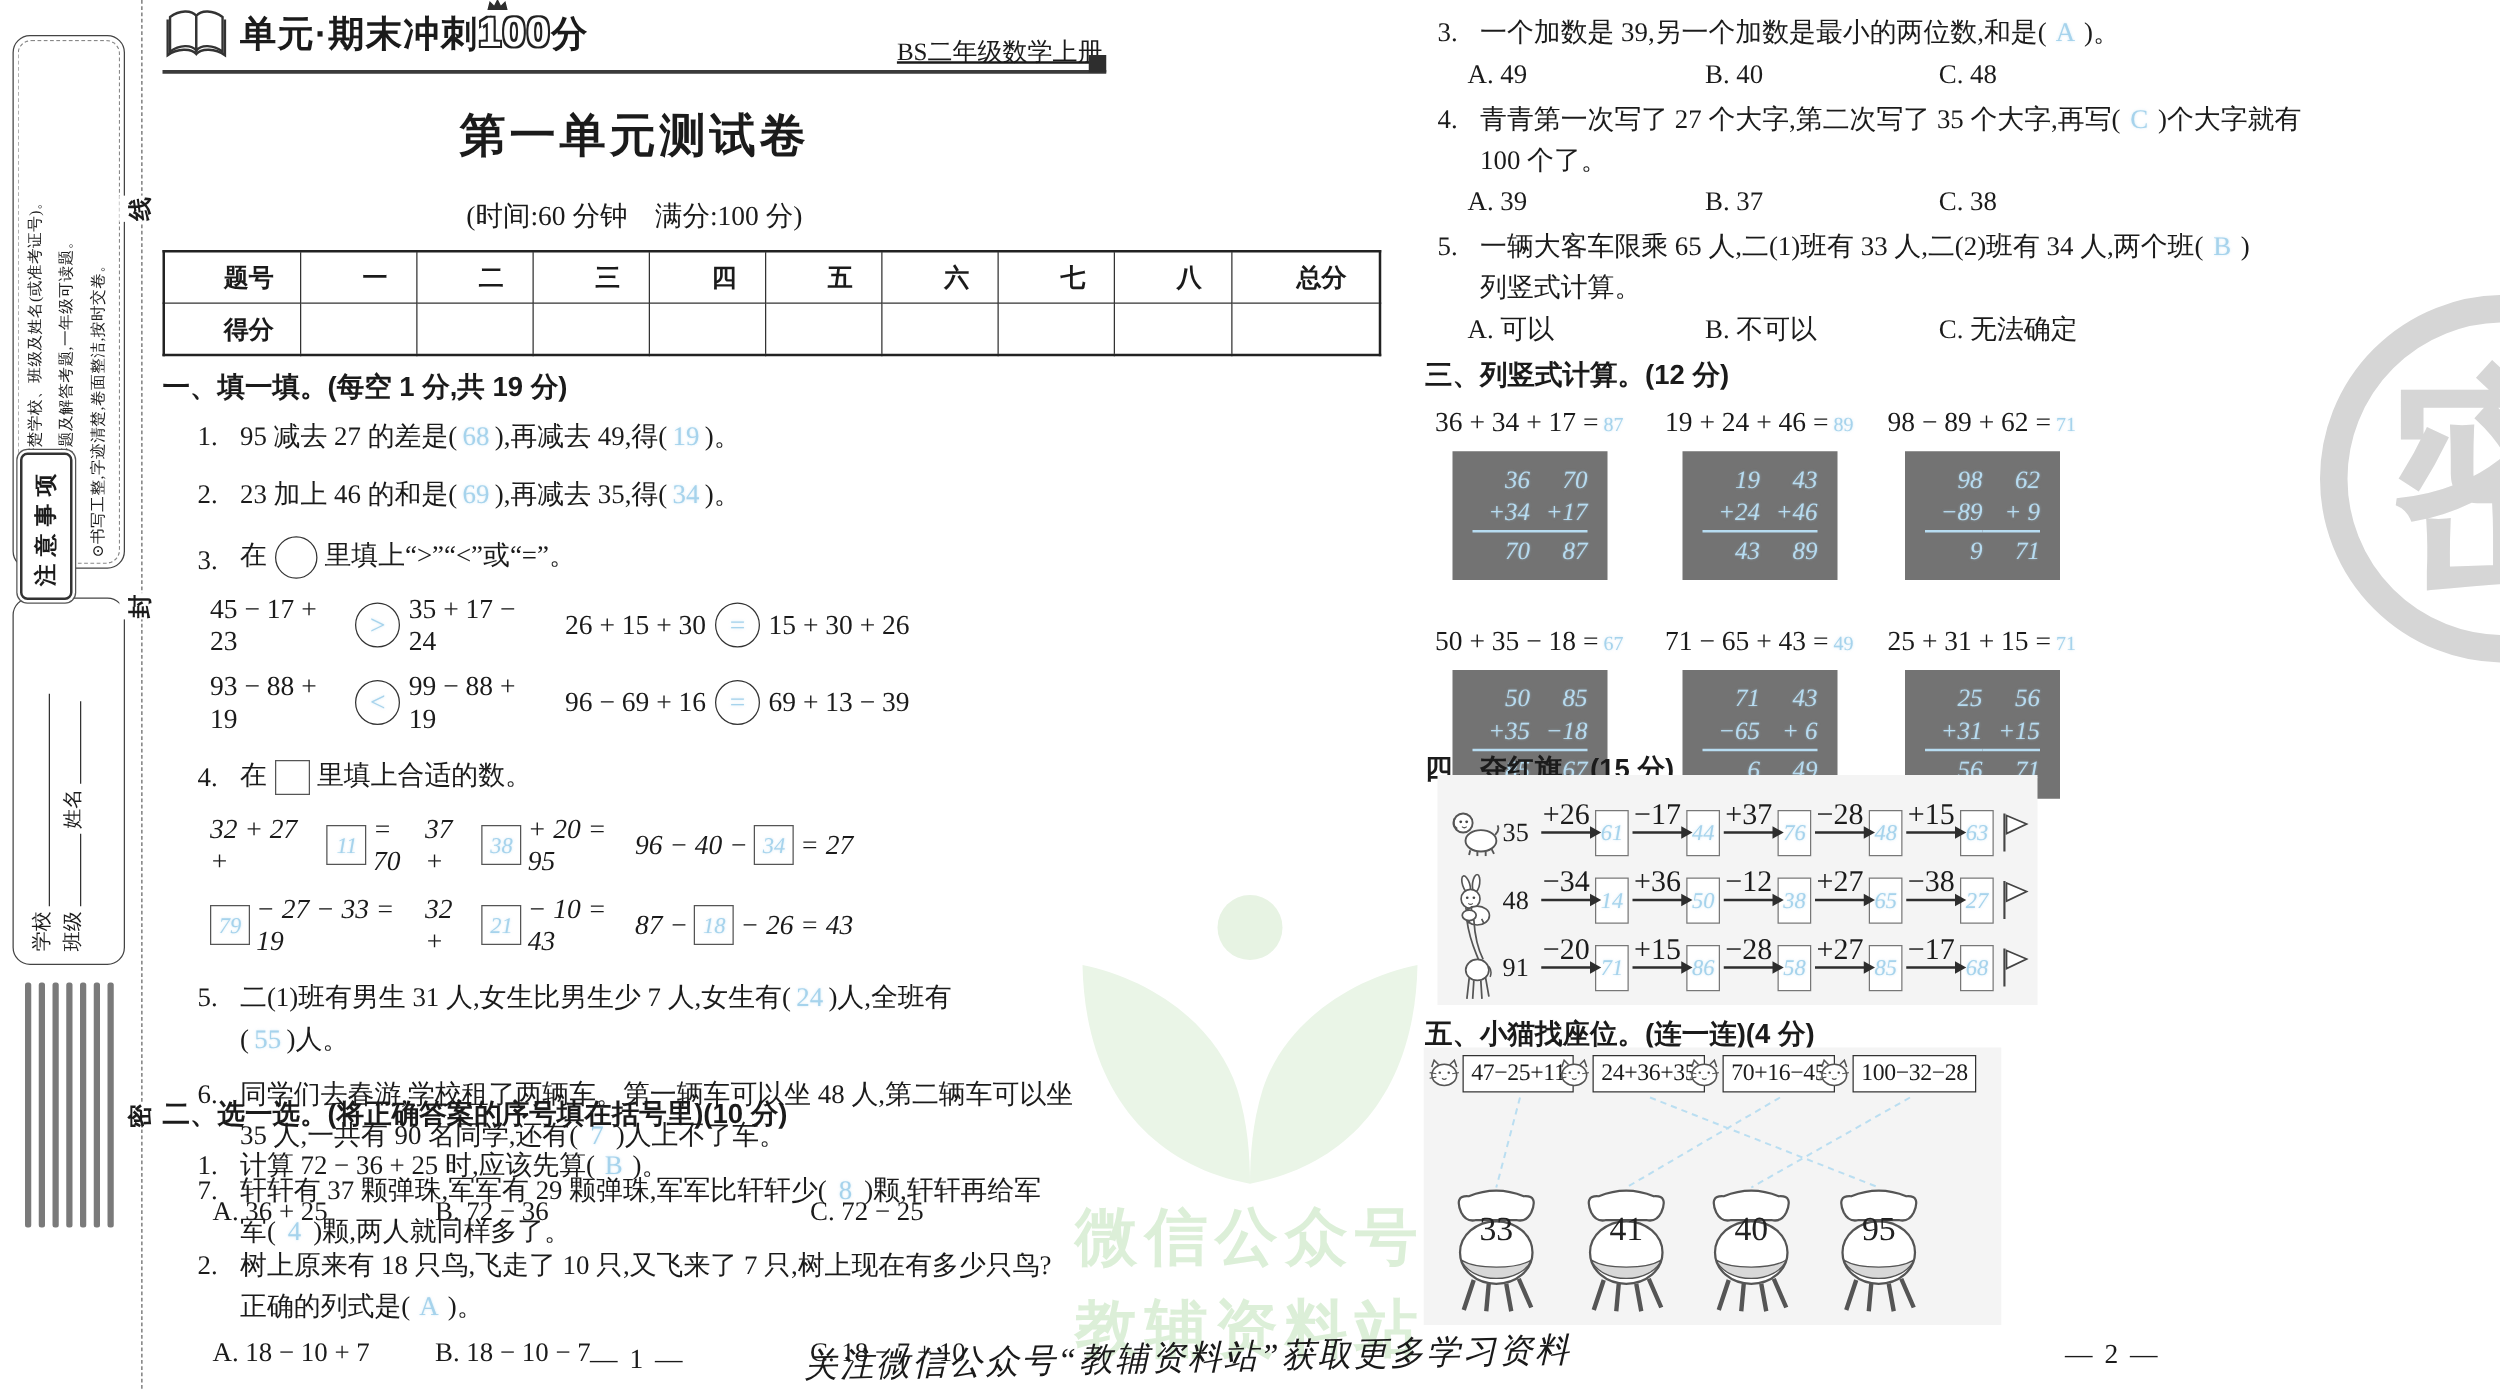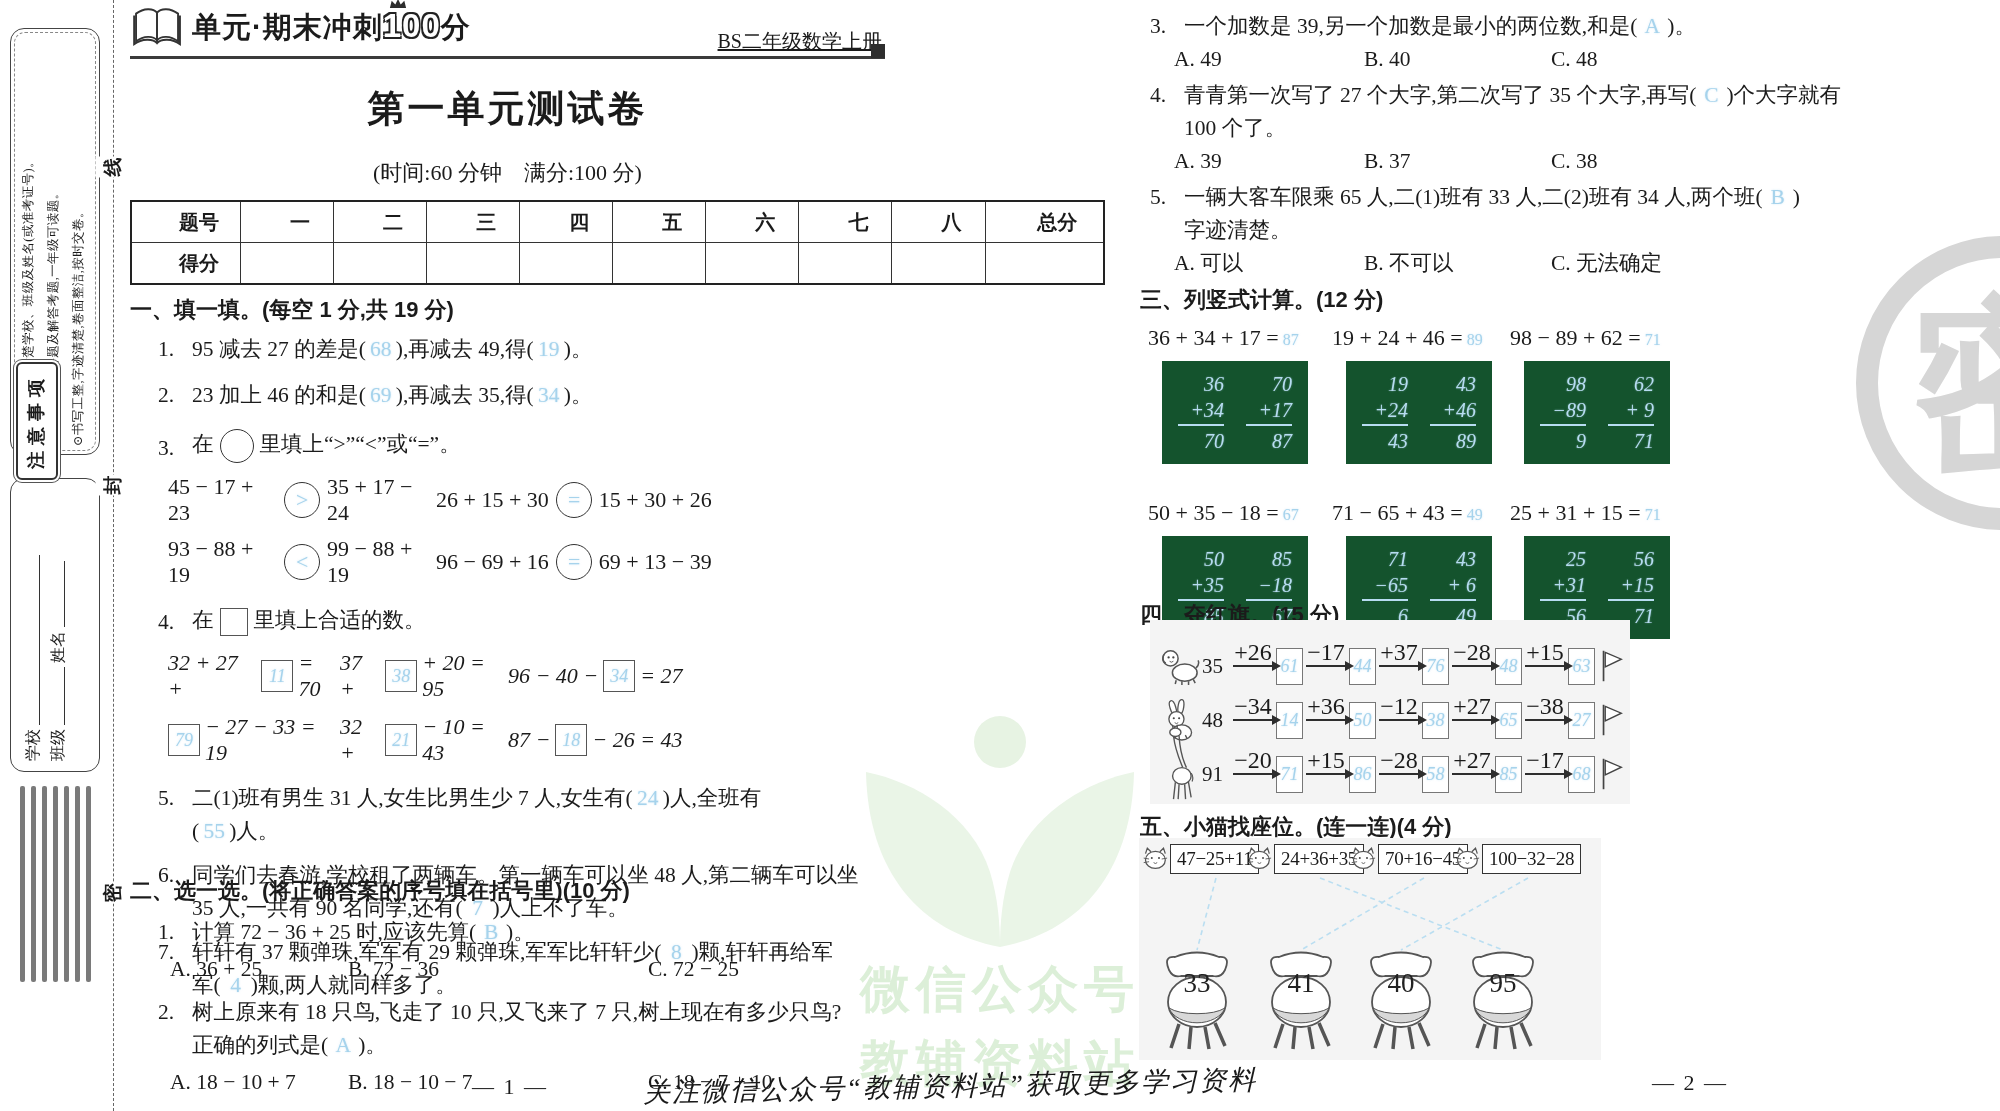--- a/index.html
+++ b/index.html
@@ -52,21 +52,21 @@
   .sec-h{font-family:"Liberation Sans",sans-serif;font-weight:700;font-size:22px;}
   .q{position:relative;padding-left:62px;font-size:21.5px;line-height:33px;}
   .qno{position:absolute;left:28px;top:0;}
   .cont{padding-left:62px;font-size:21.5px;line-height:33px;}
   .pr .q{padding-left:44px;}
   .pr .qno{left:10px;}
   .pr .cont{padding-left:44px;}
   .ansg{color:#a6d3ec;text-shadow:0 0 2px rgba(166,211,236,.55);}
   .ansp{display:inline-block;min-width:30px;text-align:center;}
   
-  .cmp-row{display:flex;padding-left:38px;font-size:22px;margin-top:10px;align-items:center;}
+  .cmp-row{display:flex;padding-left:38px;font-size:22px;margin-top:10px;align-items:center;gap:16px;}
   .cmp-row .c1{width:268px;display:flex;align-items:center;}
   .cmp-row .c2{display:flex;align-items:center;}
   .circ{display:inline-flex;width:34px;height:34px;border:1.5px solid #333;border-radius:50%;
         align-items:center;justify-content:center;margin:0 7px;flex:0 0 auto;background:#fff;}
   .circ-sm{display:inline-flex;width:32px;height:32px;border:1.5px solid #333;border-radius:50%;
         vertical-align:middle;margin:0 6px;background:#fff;}
   .bbox{display:inline-flex;width:30px;height:30px;border:1.4px solid #555;align-items:center;
         justify-content:center;margin:0 5px;vertical-align:middle;background:#fff;flex:0 0 auto;font-size:18px;}
   .bbox-sm{display:inline-block;width:26px;height:26px;border:1.4px solid #555;vertical-align:middle;margin:0 6px;background:#fff;}
   .eq-row{display:flex;padding-left:38px;font-size:22px;margin-top:12px;align-items:center;}
@@ -74,21 +74,21 @@
   .eq-row .w1{width:172px;}.eq-row .w2{width:168px;}
   .opts{display:flex;padding-left:40px;font-size:21.5px;line-height:33px;}
   .opts span:nth-child(1){width:178px;}
   .opts span:nth-child(2){width:300px;}
   .opts-r{display:flex;padding-left:34px;font-size:21.5px;line-height:33px;}
   .opts-r span:nth-child(1){width:190px;}
   .opts-r span:nth-child(2){width:187px;}
   
   #s3-grid{display:grid;grid-template-columns:184px 178px 1fr;column-gap:0;row-gap:36px;margin-top:10px;padding-left:8px;}
   .expr{font-size:22px;white-space:nowrap;}
-  .vwork{display:inline-flex;gap:22px;background:#14532d;padding:10px 16px;margin:10px 0 0 14px;}
+  .vwork{display:inline-flex;background:#737373;padding:10px 16px;margin:10px 0 0 14px;}
   .vcol{display:flex;flex-direction:column;align-items:flex-end;color:#b7dcf1;font-size:20px;line-height:1.3;
         text-shadow:0 0 2px rgba(183,220,241,.5);}
   .vcol .vop{border-bottom:2px solid #b7dcf1;padding-bottom:1px;margin-bottom:2px;min-width:46px;text-align:right;}
   
   #s4-panel{left:10px;top:20px;width:480px;height:184px;background:#f4f4f4;padding:20px 0 4px 8px;box-sizing:border-box;}
   .chain{display:flex;align-items:center;height:52px;margin-bottom:2px;}
   .aicon{width:44px;display:flex;justify-content:center;flex:0 0 auto;}
   .gicon svg{position:relative;top:-12px;}
   .startn{width:28px;font-size:21px;flex:0 0 auto;}
   .arrow{position:relative;width:40px;height:2px;background:#2e2e2e;margin:0 3px;flex:0 0 auto;}
@@ -389,21 +389,21 @@
     <div class="opts-r">
       <span>A. 39</span>
       <span>B. 37</span>
       <span>C. 38</span>
     </div>
     <div class="q" style="margin-top:3px">
       <span class="qno">5.</span>
       <span>一辆大客车限乘 65 人,二(1)班有 33 人,二(2)班有 34 人,两个班(</span><span class="ansg ansp">B</span><span>)</span>
     </div>
     <div class="cont">
-      <span>字迹清楚。</span>
+      <span>列竖式计算。</span>
     </div>
     <div class="opts-r">
       <span>A. 可以</span>
       <span>B. 不可以</span>
       <span>C. 无法确定</span>
     </div>
   </div>
 
   <div class="abs" style="left:0;top:285px;width:740px">
     <div class="sec-h">三、列竖式计算。(12 分)</div>

